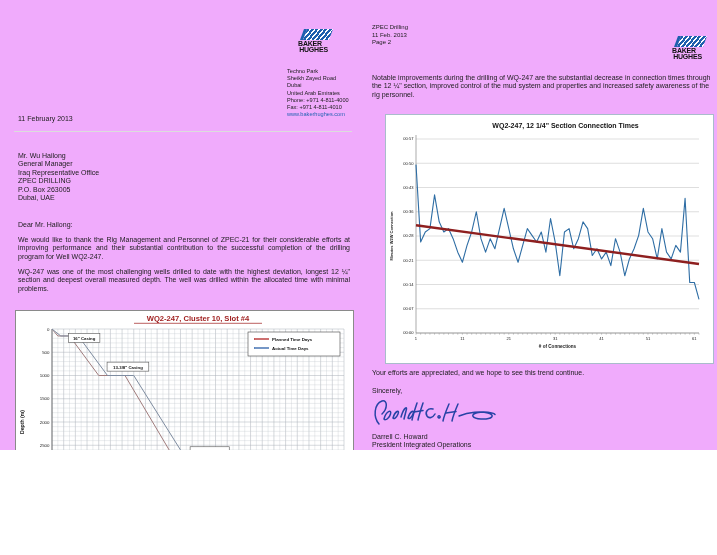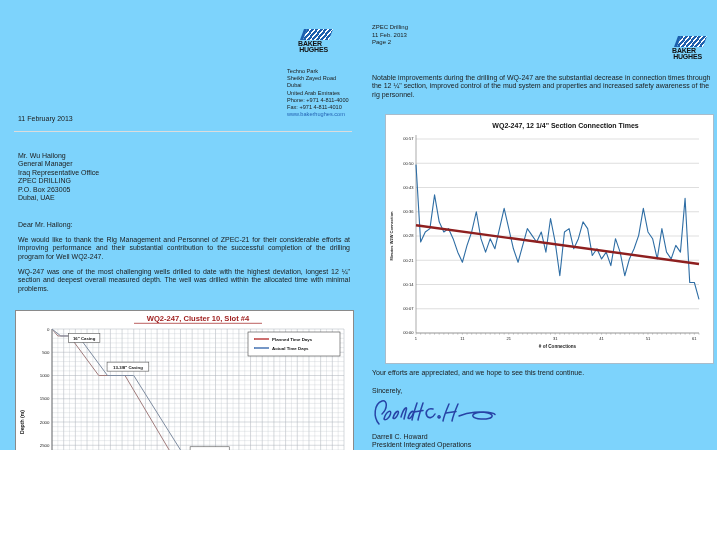--- a/index.html
+++ b/index.html
@@ -1,17 +1,17 @@
 <!DOCTYPE html>
 <html><head>
 <meta charset="utf-8">
 <style>
   html,body{margin:0;padding:0;}
   body{width:717px;height:555px;background:#ffffff;font-family:"Liberation Sans",sans-serif;color:#1c1c1c;}
-  .canvas{position:relative;width:717px;height:450px;background:#7dd3fc;overflow:hidden;}
+  .canvas{position:relative;width:717px;height:450px;background:#f0abfc;overflow:hidden;}
   .abs{position:absolute;}
   .body-text{font-size:7px;line-height:8.4px;}
   .small-text{font-size:5.6px;line-height:7.2px;}
   .justify{text-align:justify;}
   .bh-logo{width:44px;text-align:center;}
   .bh-flag{width:26px;height:11px;margin:0 0 1px 14px;transform:skewX(-20deg);
     background:repeating-linear-gradient(115deg,#1d5fad 0 2.6px,#ffffff 2.6px 4px);
     border-left:3px solid #1d5fad;}
   .bh-name{font-weight:bold;font-size:7px;line-height:6.3px;color:#121212;letter-spacing:-0.2px;}
   .bh-name .l2{display:block;padding-left:7px;}

